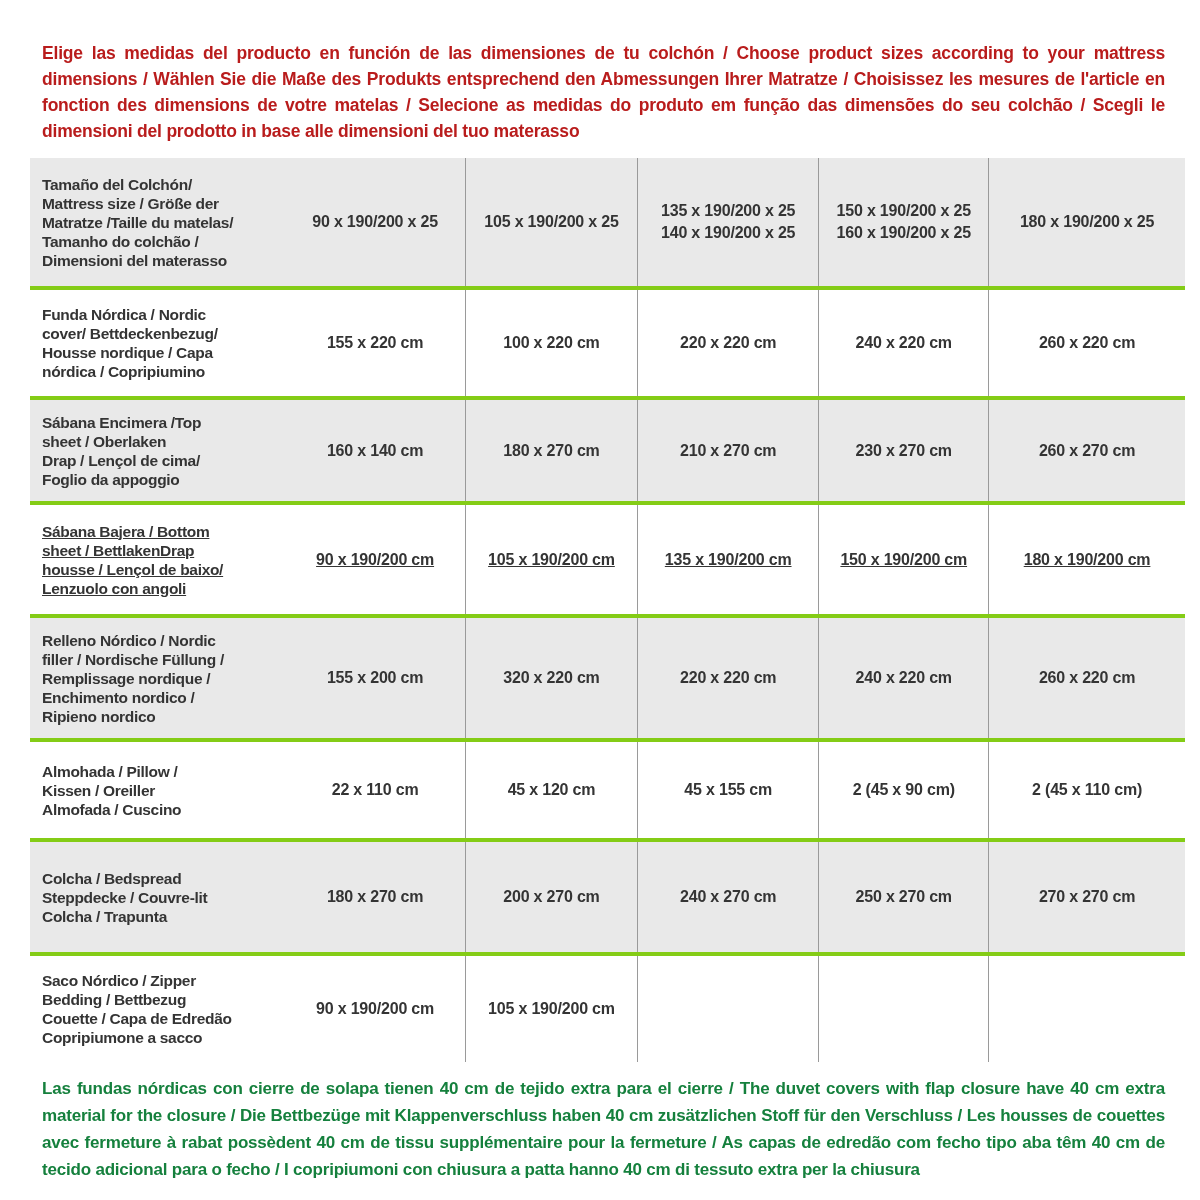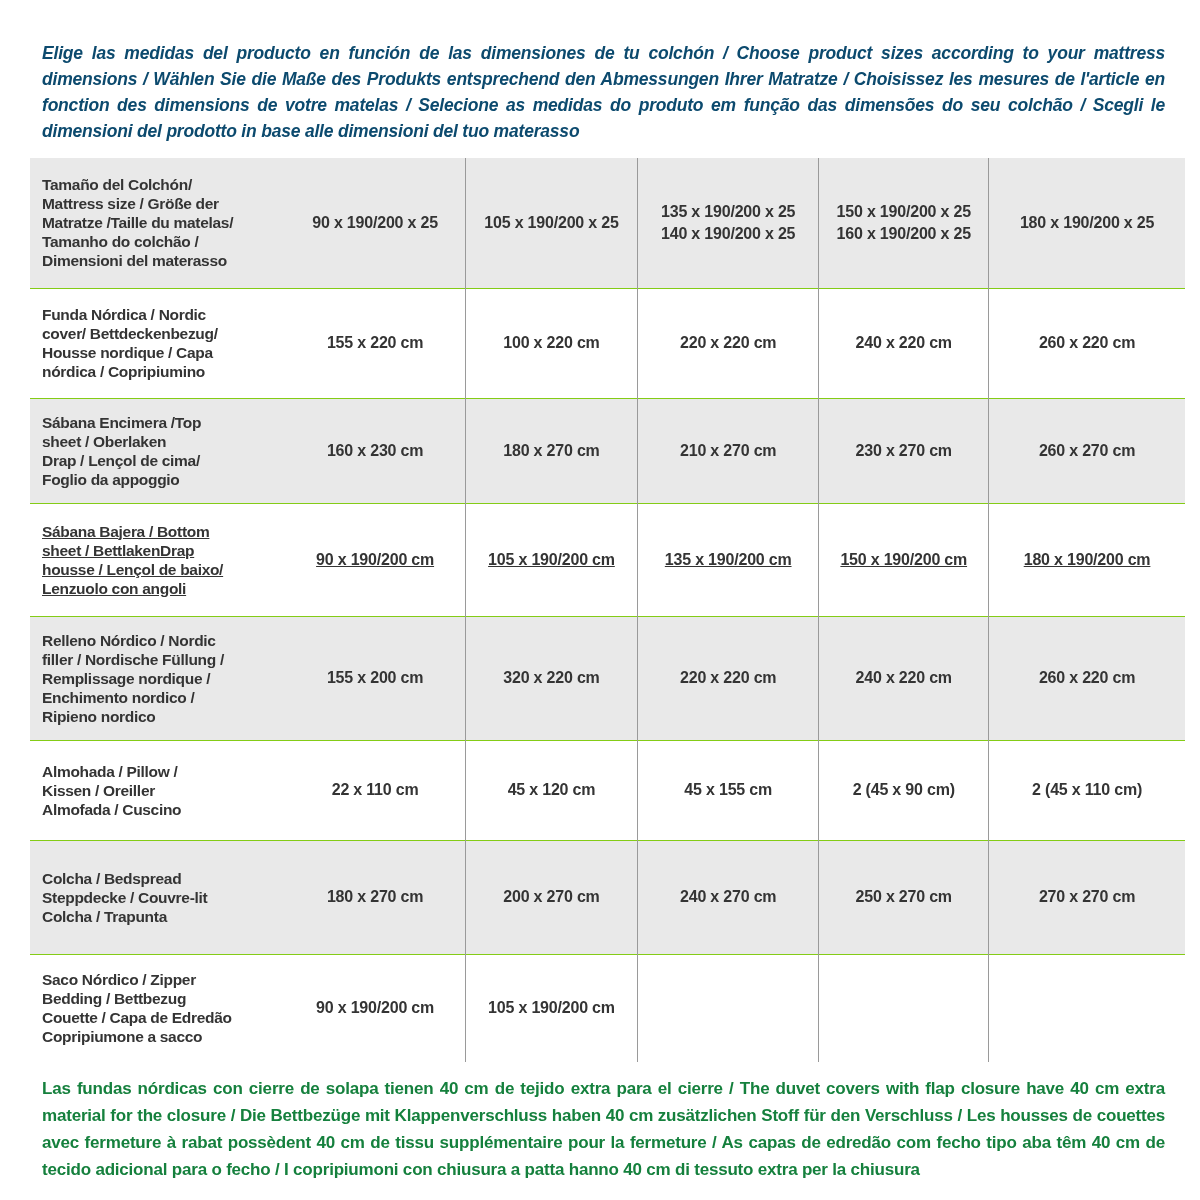--- a/index.html
+++ b/index.html
@@ -18,32 +18,31 @@
     height: 1200px;
     padding: 40px 15px 0 30px;
   }
   .intro {
     margin: 0 20px 0 12px;
     font-size: 17.5px;
     font-weight: bold;
     line-height: 26px;
     text-align: justify;
     letter-spacing: -0.2px;
-    color: #0c4a6e;
-    font-style: italic;
+    color: #b91c1c;
   }
   table.size-table {
     border-collapse: collapse;
     table-layout: fixed;
     width: 1155px;
     margin-top: 14px;
   }
   table.size-table tr:nth-child(odd) td { background: #e9e9e9; }
   table.size-table tr:nth-child(even) td { background: #ffffff; }
-  table.size-table tr + tr td { border-top: 1px solid #84cc16; }
+  table.size-table tr + tr td { border-top: 4px solid #84cc16; }
   td {
     vertical-align: middle;
     white-space: pre-line;
     font-weight: bold;
     padding: 4px 6px;
   }
   td.lbl {
     text-align: left;
     padding-left: 12px;
     font-size: 15.5px;
@@ -119,21 +118,21 @@
       <td class="val div">220 x 220 cm</td>
       <td class="val div">240 x 220 cm</td>
       <td class="val div">260 x 220 cm</td>
     </tr>
 
     <tr class="r2">
       <td class="lbl">Sábana Encimera /Top
 sheet / Oberlaken
 Drap / Lençol de cima/
 Foglio da appoggio</td>
-      <td class="val">160 x 230 cm</td>
+      <td class="val">160 x 140 cm</td>
       <td class="val div">180 x 270 cm</td>
       <td class="val div">210 x 270 cm</td>
       <td class="val div">230 x 270 cm</td>
       <td class="val div">260 x 270 cm</td>
     </tr>
 
     <tr class="r3">
       <td class="lbl">Sábana Bajera / Bottom
 sheet / BettlakenDrap
 housse / Lençol de baixo/

